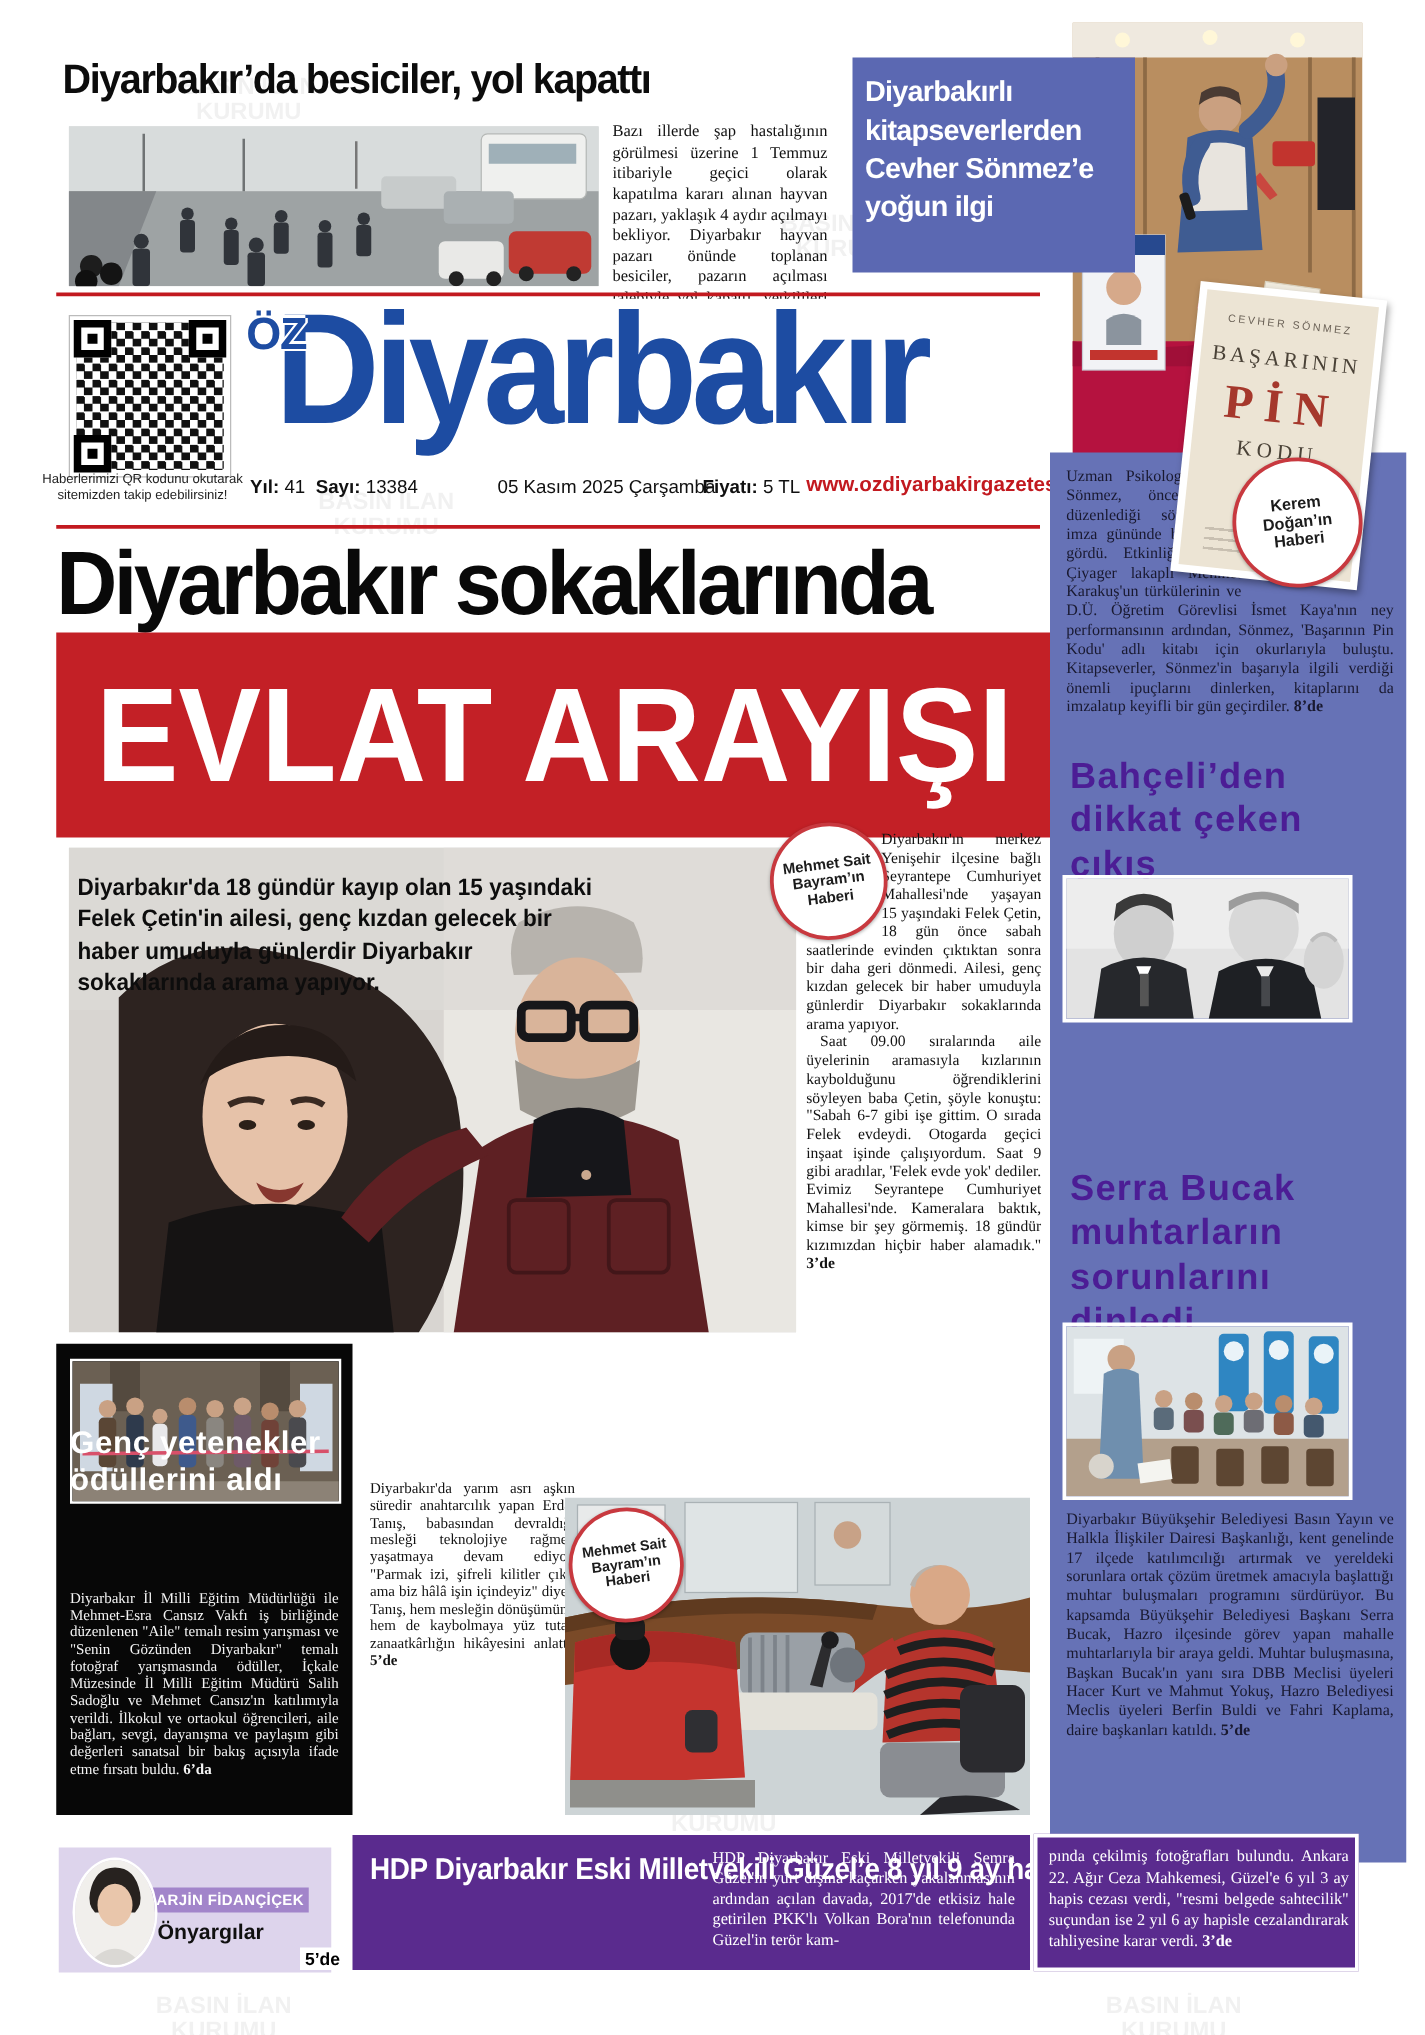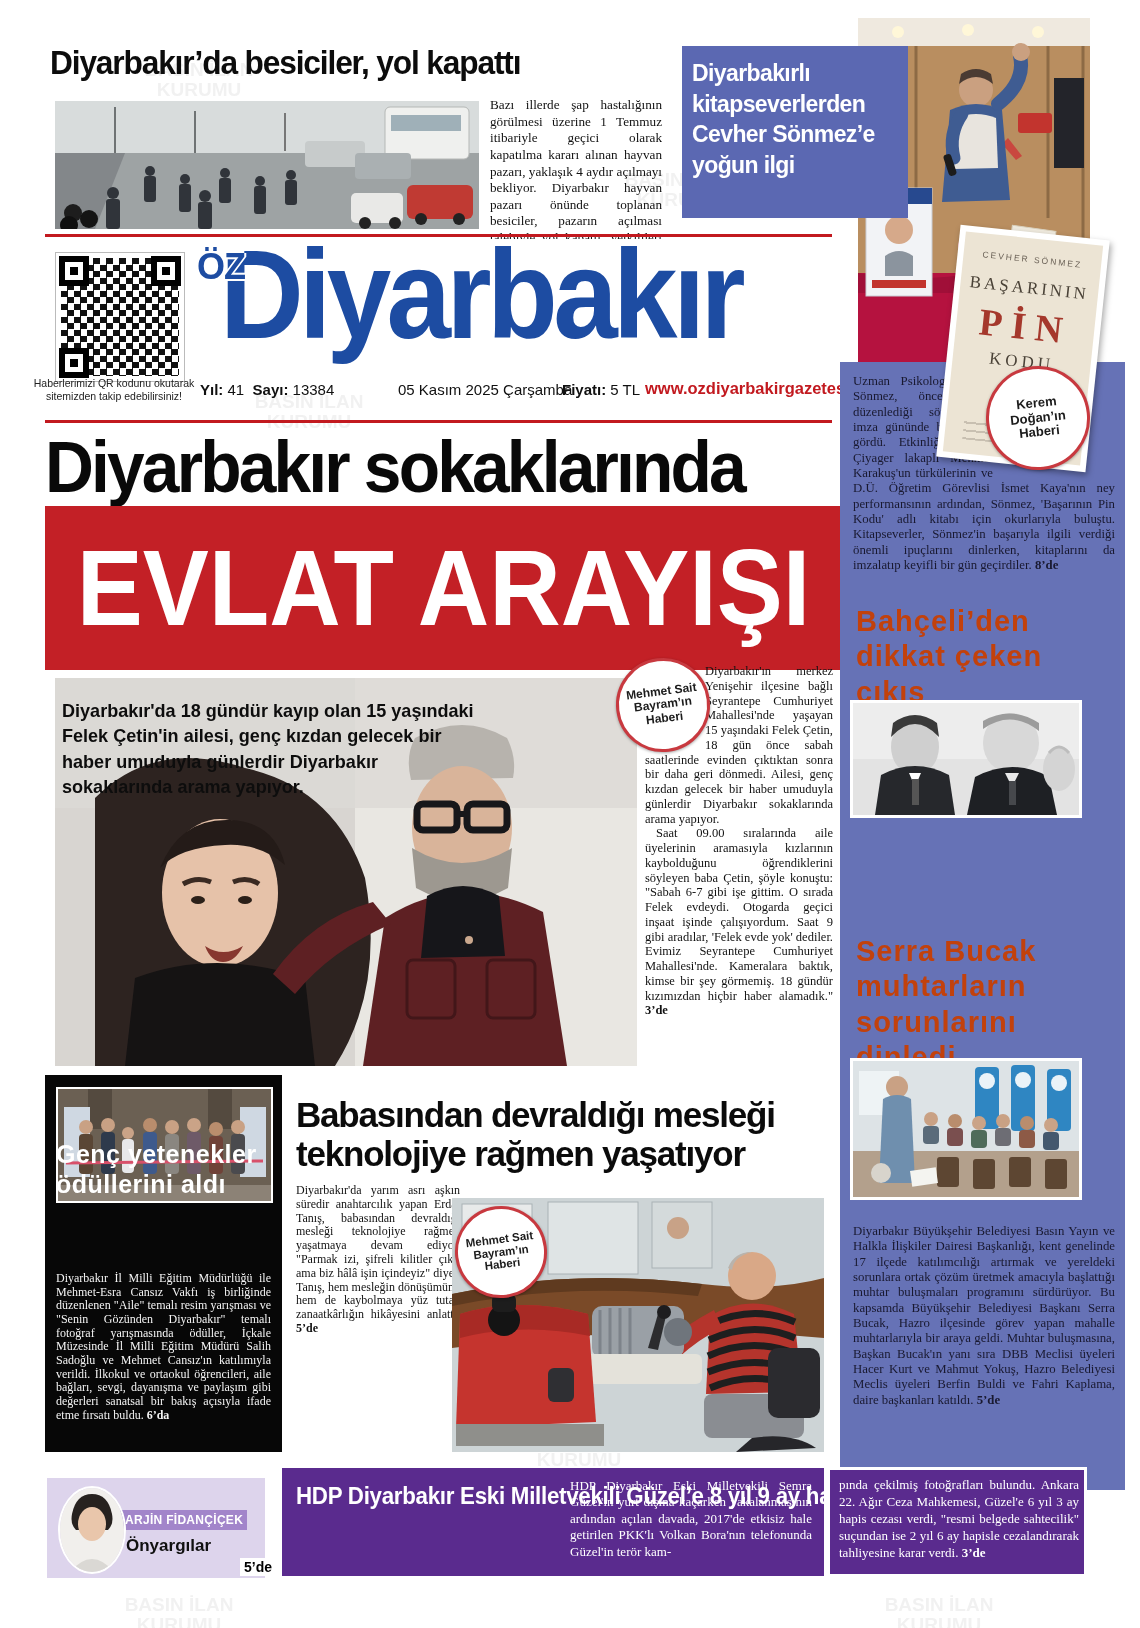--- a/index.html
+++ b/index.html
@@ -62,27 +62,27 @@
   .book-t1{margin-top:14px;font-family:"Liberation Serif",serif;font-size:17px;letter-spacing:3px;color:#4a4237;}
   .book-t2{margin-top:6px;font-family:"Liberation Serif",serif;font-size:38px;font-weight:bold;
       letter-spacing:9px;color:#a5382c;}
   .book-t3{margin-top:4px;font-family:"Liberation Serif",serif;font-size:17px;letter-spacing:4px;color:#4a4237;}
   .book-lines{position:absolute;bottom:14px;left:18px;right:18px;height:22px;
       background:repeating-linear-gradient(0deg,#b9b0a2 0 2px,transparent 2px 8px);opacity:.7;}
   .badge-kerem{left:986px;top:366px;width:98px;height:98px;font-size:13px;line-height:1.15;transform:rotate(-6deg);}
   .side-text{font-size:12.8px;line-height:1.2;color:#191930;overflow:hidden;}
   .sonmez-text{left:853px;top:374px;width:262px;height:222px;}
   .sonmez-text .spr{float:right;width:122px;height:100px;}
-  .side-h{color:#c2410c;font-weight:bold;letter-spacing:1px;line-height:1.22;}
+  .side-h{color:#4c1d95;font-weight:bold;letter-spacing:1px;line-height:1.22;}
   .h-bahceli{left:856px;top:604px;width:250px;font-size:29px;}
   .ph-bahceli{left:850px;top:700px;width:226px;height:112px;border:3px solid #fff;}
   .bahceli-text{left:853px;top:828px;width:262px;height:96px;}
   .h-serra{left:856px;top:934px;width:255px;font-size:29px;}
   .ph-serra{left:850px;top:1058px;width:226px;height:136px;border:3px solid #fff;}
-  .serra-text{left:853px;top:1208px;width:262px;height:244px;margin-top:16px;}
+  .serra-text{left:853px;top:1208px;width:262px;height:244px;}
   
   .black-box{left:45px;top:1075px;width:237px;height:377px;background:#070707;}
   .ph-talents{left:56px;top:1087px;width:213px;height:112px;border:2px solid #fff;}
   .h-talents{left:56px;top:1140px;width:220px;font-size:25px;font-weight:bold;color:#fff;line-height:1.18;letter-spacing:.5px;}
   .talents-text{left:56px;top:1272px;width:215px;height:172px;font-size:12px;line-height:1.14;color:#f4f4f4;overflow:hidden;}
   
   .h-lock{left:296px;top:1096px;width:540px;font-size:35px;font-weight:bold;color:#0b0b0b;
       letter-spacing:-1.2px;line-height:1.1;}
   .lock-col{left:296px;top:1184px;width:164px;height:268px;font-size:12px;line-height:1.15;color:#121212;overflow:hidden;}
   .ph-lock{left:452px;top:1198px;width:372px;height:254px;}
@@ -407,21 +407,20 @@
       <line x1="8" y1="74" x2="205" y2="72" stroke="#d8506a" stroke-width="3"></line>
       <rect y="96" width="213" height="16" fill="#8c8276"></rect>
     </svg>
   </div>
   <div class="abs h-talents">Genç yetenekler ödüllerini aldı</div>
   <div class="abs talents-text serif jst">
     <span>Diyarbakır İl Milli Eğitim Müdürlüğü ile Mehmet-Esra Cansız Vakfı iş birliğinde düzenlenen "Aile" temalı resim yarışması ve "Senin Gözünden Diyarbakır" temalı fotoğraf yarışmasında ödüller, İçkale Müzesinde İl Milli Eğitim Müdürü Salih Sadoğlu ve Mehmet Cansız'ın katılımıyla verildi. İlkokul ve ortaokul öğrencileri, aile bağları, sevgi, dayanışma ve paylaşım gibi değerleri sanatsal bir bakış açısıyla ifade etme fırsatı buldu.</span>
     <b>6’da</b>
   </div>
 
-  <div class="abs h-lock">Babasından devraldığı mesleği teknolojiye rağmen yaşatıyor</div>
   <div class="abs lock-col serif jst">
     <span>Diyarbakır'da yarım asrı aşkın süredir anahtarcılık yapan Erdal Tanış, babasından devraldığı mesleği teknolojiye rağmen yaşatmaya devam ediyor. "Parmak izi, şifreli kilitler çıktı ama biz hâlâ işin içindeyiz" diyen Tanış, hem mesleğin dönüşümünü hem de kaybolmaya yüz tutan zanaatkârlığın hikâyesini anlattı.</span>
     <b>5’de</b>
   </div>
   <div class="abs ph-lock">
     <svg width="372" height="254" viewBox="0 0 372 254" preserveAspectRatio="none">
       <rect width="372" height="254" fill="#cdd4d6"></rect>
       <rect x="10" y="6" width="70" height="70" fill="#e8eaea" stroke="#aab2b5"></rect>
       <circle cx="30" cy="26" r="10" fill="#d8b49c"></circle>
       <rect x="96" y="4" width="90" height="72" fill="#dfe4e5" stroke="#aab2b5"></rect>

